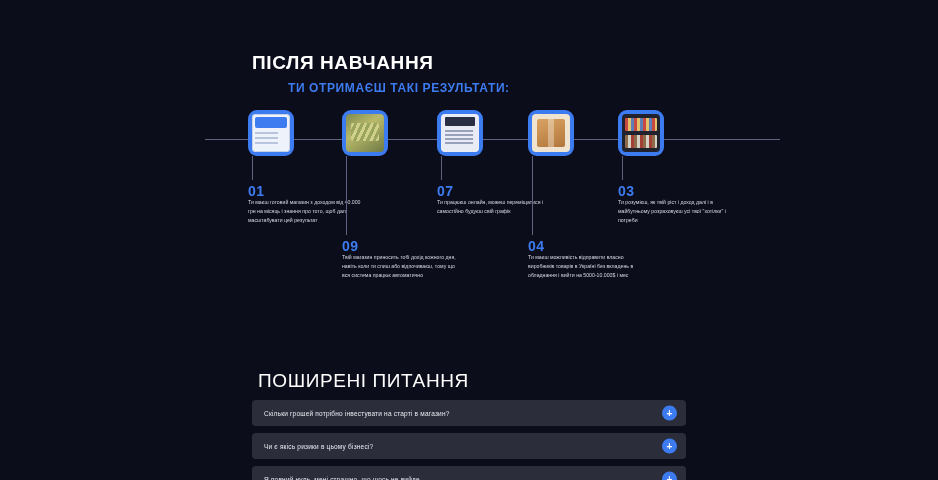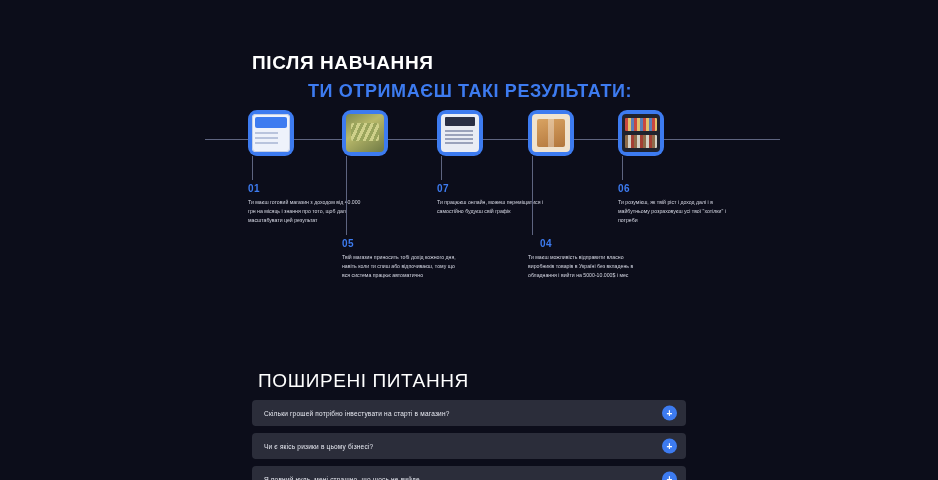--- a/index.html
+++ b/index.html
@@ -32,22 +32,22 @@
   }
   .heading-main {
     font-size: 19px;
     font-weight: bold;
     letter-spacing: 0.6px;
     color: #ffffff;
     text-transform: uppercase;
   }
   .heading-sub {
     margin-top: 7px;
-    margin-left: 56px;
-    font-size: 18px;
+    margin-left: 36px;
+    font-size: 12px;
     font-weight: bold;
     letter-spacing: 0.6px;
     color: #3d7bf0;
     text-transform: uppercase;
   }
 
   
   .timeline-line {
     position: absolute;
     left: 205px;
@@ -75,21 +75,21 @@
     width: 38px; height: 38px;
     border-radius: 4px;
   }
   .node .stem {
     position: absolute;
     width: 1px;
     background: #5e6480;
   }
   .node .num {
     position: absolute;
-    font-size: 10px;
+    font-size: 14px;
     font-weight: bold;
     color: #3d7bf0;
     letter-spacing: 0.5px;
   }
   .node .desc {
     position: absolute;
     font-size: 5.2px;
     line-height: 1.75;
     color: #d6d8e4;
     width: 120px;
@@ -254,48 +254,48 @@
       <div class="stem" style="left:4px; top:46px; height:24px;"></div>
       <div class="num" style="left:0px; top:73px;">01</div>
       <div class="desc" style="left:0px; top:88px;">Ти маєш готовий магазин з доходом від 40.000 грн на місяць і знання про тото, щоб далі масштабувати цей результат</div>
     </div>
 
     <div class="node" style="left:342px; top:110px;">
       <div class="card" style="left:0; top:0;">
         <div class="thumb th-money"></div>
       </div>
       <div class="stem" style="left:4px; top:46px; height:79px;"></div>
-      <div class="num" style="left:0px; top:128px;">05</div>
+      <div class="num" style="left:0px; top:128px;">09</div>
       <div class="desc" style="left:0px; top:143px;">Твій магазин приносить тобі дохід кожного дня, навіть коли ти спиш або відпочиваєш, тому що вся система працює автоматично</div>
     </div>
 
     <div class="node" style="left:437px; top:110px;">
       <div class="card" style="left:0; top:0;">
         <div class="thumb th-doc"></div>
       </div>
       <div class="stem" style="left:4px; top:46px; height:24px;"></div>
       <div class="num" style="left:0px; top:73px;">07</div>
       <div class="desc" style="left:0px; top:88px;">Ти працюєш онлайн, можеш переміщатися і самостійно будуєш свій графік</div>
     </div>
 
     <div class="node" style="left:528px; top:110px;">
       <div class="card" style="left:0; top:0;">
         <div class="thumb th-box"></div>
       </div>
       <div class="stem" style="left:4px; top:46px; height:79px;"></div>
-      <div class="num" style="left:12px; top:128px;text-align:center;">04</div>
+      <div class="num" style="left:0px; top:128px;text-align:center;">04</div>
       <div class="desc" style="left:0px; top:143px;">Ти маєш можливість відправити власно виробників товарів в Україні без вкладень в обладнання і вийти на 5000-10.000$ і мес</div>
     </div>
 
     <div class="node" style="left:618px; top:110px;">
       <div class="card" style="left:0; top:0;">
         <div class="thumb th-shelf"></div>
       </div>
       <div class="stem" style="left:4px; top:46px; height:24px;"></div>
-      <div class="num" style="left:0px; top:73px;">06</div>
+      <div class="num" style="left:0px; top:73px;">03</div>
       <div class="desc" style="left:0px; top:88px;">Ти розумієш, як твій ріст і доход далі і в майбутньому розраховуєш усі твої "хотілки" і потреби</div>
     </div>
 
   </section>
 
   <section class="faq">
     <div class="faq-title">ПОШИРЕНІ ПИТАННЯ</div>
 
     <div class="faq-list">
 

